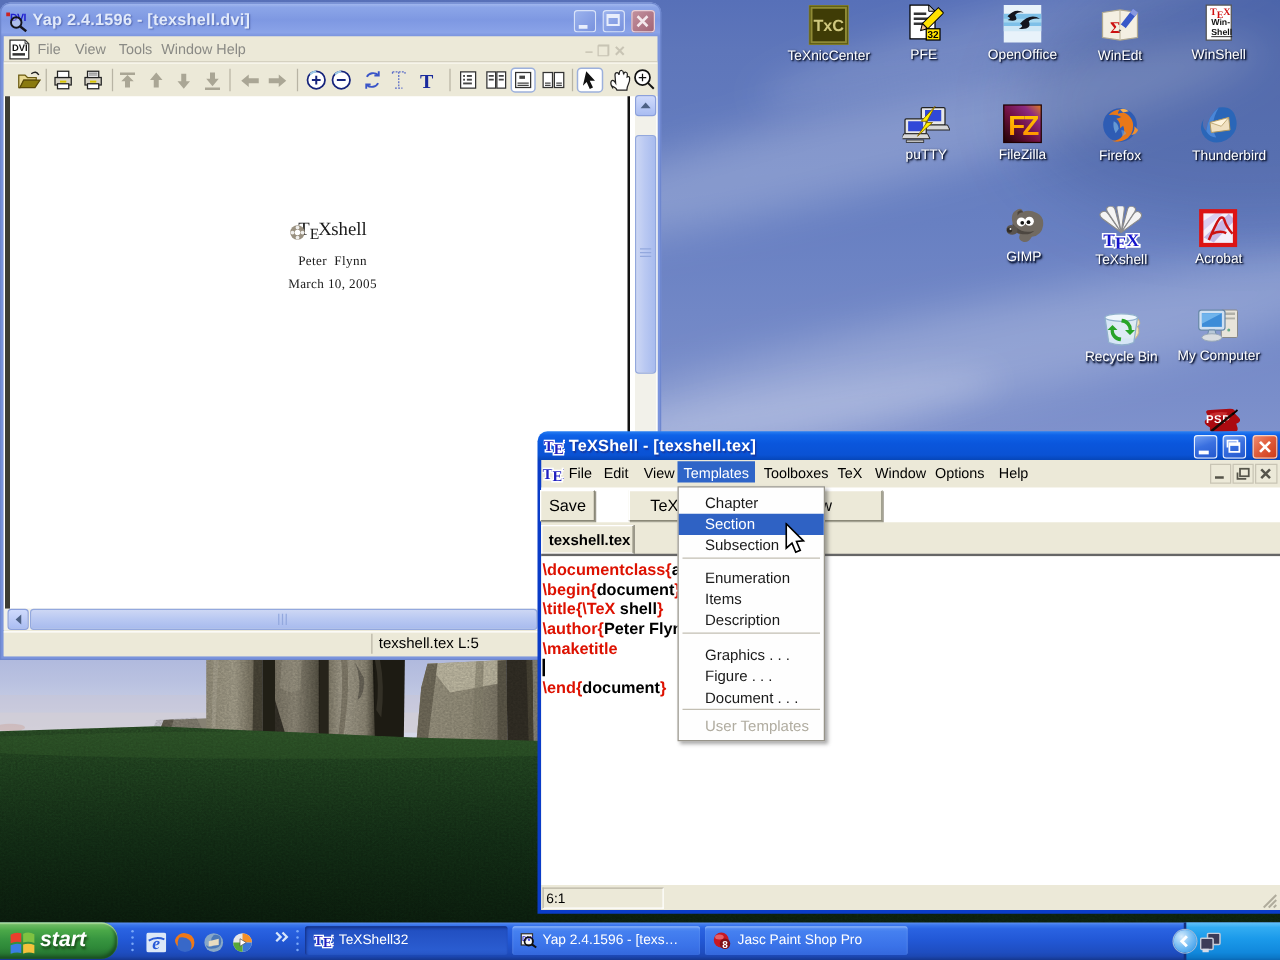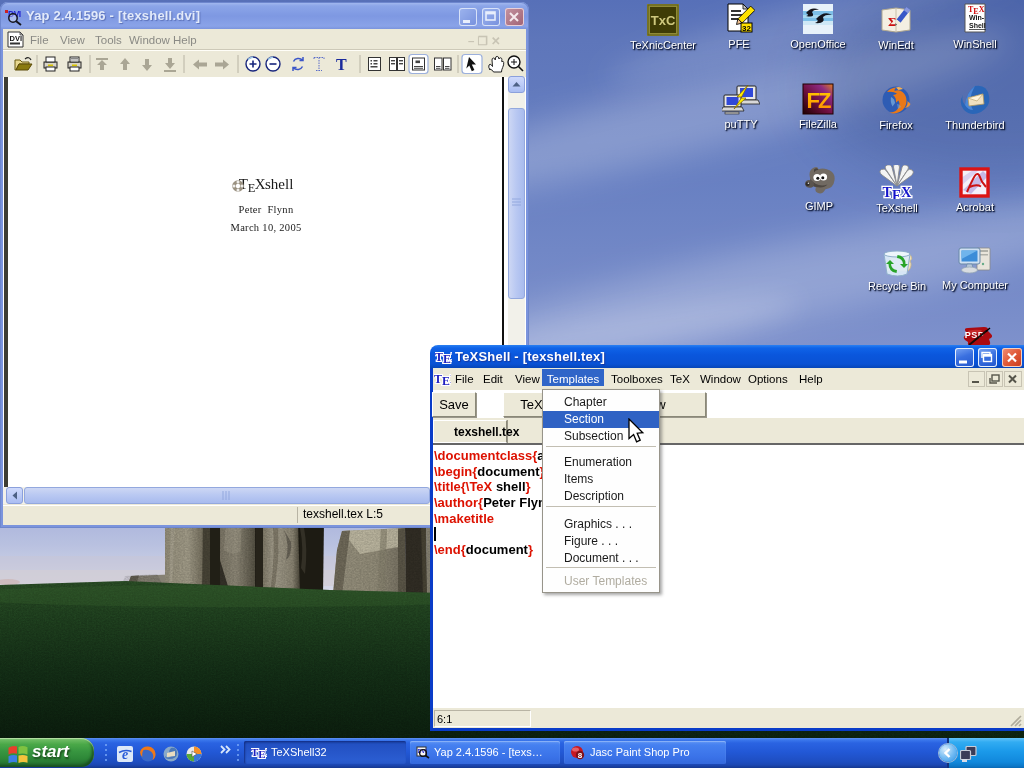--- a/index.html
+++ b/index.html
@@ -240,21 +240,21 @@
         <circle cx="16" cy="16" r="13.5" fill="#2e5cb4"></circle>
         <path d="M7,8 q3,-4 9,-4.5 q-2,2 -1.5,3.5 q5,-2 8,1 q4,3.5 4,8.5 q0,8 -7,11.5 q-5,2.5 -10,.5 q6,0 8.5,-4 q2.5,-4 .5,-8 l-2.5,2 q.5,-5 -3,-7.5 q2.5,-.5 4,-1.5 q-4,-2.5 -10,-1.5 Z" fill="#e87818"></path>
         <path d="M16,3.5 q4,-1.5 7,1.5 l-4.5,1 Z" fill="#f8b050"></path>
         <path d="M25,24 q3,-3 2.5,-7 l3,3 q-1.5,3.5 -5.5,4 Z" fill="#f09030"></path>
         <path d="M11,13 q3.5,1.5 4,6 l-2.5,3.5 q-2.5,-5 -1.5,-9.5 Z" fill="#78acdf" opacity="0.75"></path>
         <path d="M17,20 q3,0 4,3 l-3,2 Z" fill="#78acdf" opacity="0.5"></path>
       </svg>
  <div class="lbl">Firefox</div>
 </div>
 </div>
-<div class="dico" style="left:937px;top:84px;">
+<div class="dico" style="left:937px;top:84px;text-align:right;">
  <svg width="32" height="32">
       <path d="M16,2 q12,-2 14,10 q2,10 -8,16 q-10,5 -17,-2 q-6,-7 -1,-15 q-2,6 2,10 q1,-12 10,-19 Z" fill="#2a66b8"></path>
       <path d="M16,2 q-9,7 -10,19 q3,5 8,5 q-6,-10 2,-24 Z" fill="#4a86d8"></path>
       <path d="M9,14 L24,10 L25,20 L10,22 Z" fill="#f0e0c0" stroke="#b09860" stroke-width="0.8"></path>
       <path d="M9,14 L24,10 L18,17 Z" fill="#fff4dc" stroke="#b09860" stroke-width="0.6"></path>
     </svg>
  <div class="lbl">Thunderbird</div>
 </div>
 
 <div class="dico" style="left:781px;top:165px;">
@@ -566,21 +566,21 @@
  <div class="abs" style="left:574px;top:26px;width:18px;height:16px;background:#ece9d8;border:1px solid #c8c4b4;"><svg width="16" height="14">
         <path d="M4,3.5 L11,10.5 M11,3.5 L4,10.5" stroke="#55544a" stroke-width="2"></path>
       </svg></div>
 
  <div class="abs" style="left:3px;top:45px;width:591px;height:28px;background:#fff;"></div>
  <div class="abs" style="left:2px;top:47px;width:44px;height:25px;background:#ece9d8;border:1px solid #fff;border-right-color:#8a8878;border-bottom-color:#8a8878;box-shadow:1px 1px 0 #9a978a;font-size:13px;text-align:center;line-height:24px;">Save</div>
  <div class="abs" style="left:73px;top:47px;width:73px;height:25px;background:#ece9d8;border:1px solid #fff;border-right-color:#8a8878;border-bottom-color:#8a8878;box-shadow:1px 1px 0 #9a978a;font-size:13px;text-align:center;line-height:24px;padding-right:16px;">TeX</div>
  <div class="abs" style="left:149px;top:47px;width:127px;height:25px;background:#ece9d8;border:1px solid #fff;border-right-color:#8a8878;border-bottom-color:#8a8878;box-shadow:1px 1px 0 #9a978a;font-size:13px;text-align:center;line-height:24px;">Preview</div>
 
  <div class="abs" style="left:3px;top:73px;width:591px;height:25px;background:#ece9d8;"></div>
- <div class="abs" style="left:3px;top:75px;width:74px;height:23px;background:#ece9d8;border:1px solid #fff;border-right-color:#8a8878;box-shadow:1px 0 0 #9a978a;font-size:12px;font-weight:bold;padding:4px 0 0 20px;">texshell.tex</div>
+ <div class="abs" style="left:3px;top:75px;width:74px;height:23px;background:#ece9d8;border:1px solid #fff;border-right-color:#8a8878;box-shadow:1px 0 0 #9a978a;font-size:12px;font-weight:bold;padding:4px 0 0 5px;">texshell.tex</div>
 
  <div class="abs" style="left:3px;top:98px;width:591px;height:2px;background:#666;"></div>
  <div class="abs" style="left:3px;top:100px;width:591px;height:263px;background:#fff;"></div>
  <div class="abs" style="left:4px;top:103px;width:560px;font-size:13px;font-weight:bold;line-height:15.7px;white-space:pre;color:#000;"><div><span class="rd">\documentclass{</span>article<span class="rd">}</span></div><div><span class="rd">\begin{</span>document<span class="rd">}</span></div><div><span class="rd">\title{\TeX</span> shell<span class="rd">}</span></div><div><span class="rd">\author{</span>Peter Flynn<span class="rd">}</span></div><div><span class="rd">\maketitle</span></div><div><span style="display:inline-block;width:1.5px;height:14px;background:#000;vertical-align:-2px;"></span></div><div><span class="rd">\end{</span>document<span class="rd">}</span></div></div>
 
  <div class="abs" style="left:3px;top:363px;width:591px;height:20px;background:#ece9d8;"></div>
  <div class="abs" style="left:4px;top:365px;width:97px;height:17px;border:1px solid #b8b4a4;border-right-color:#fff;border-bottom-color:#fff;font-size:11px;padding:2px 0 0 2px;">6:1</div>
  <svg class="abs" style="left:580px;top:370px;" width="12" height="12">
       <g stroke="#b0ac9c" stroke-width="1.6">
         <line x1="11" y1="1" x2="1" y2="11"></line>

